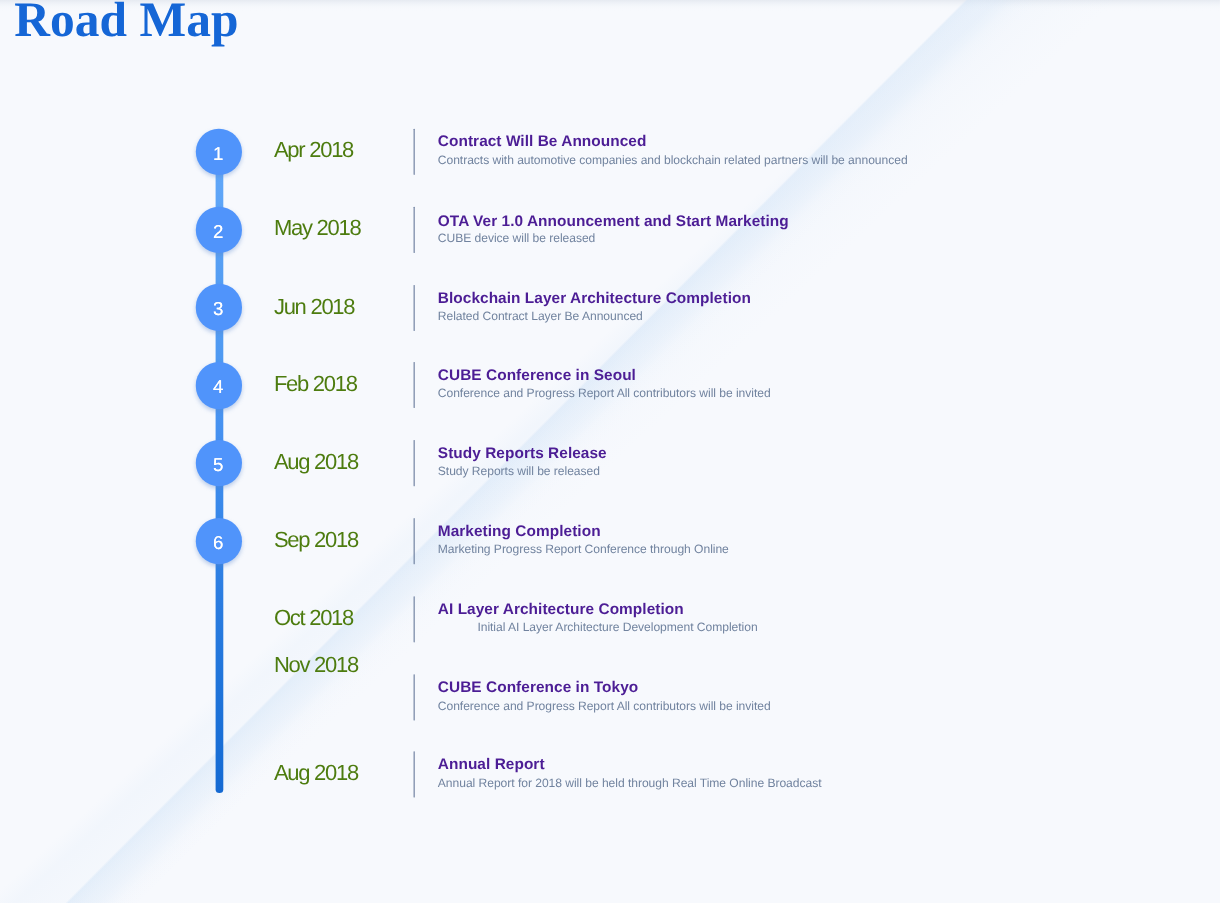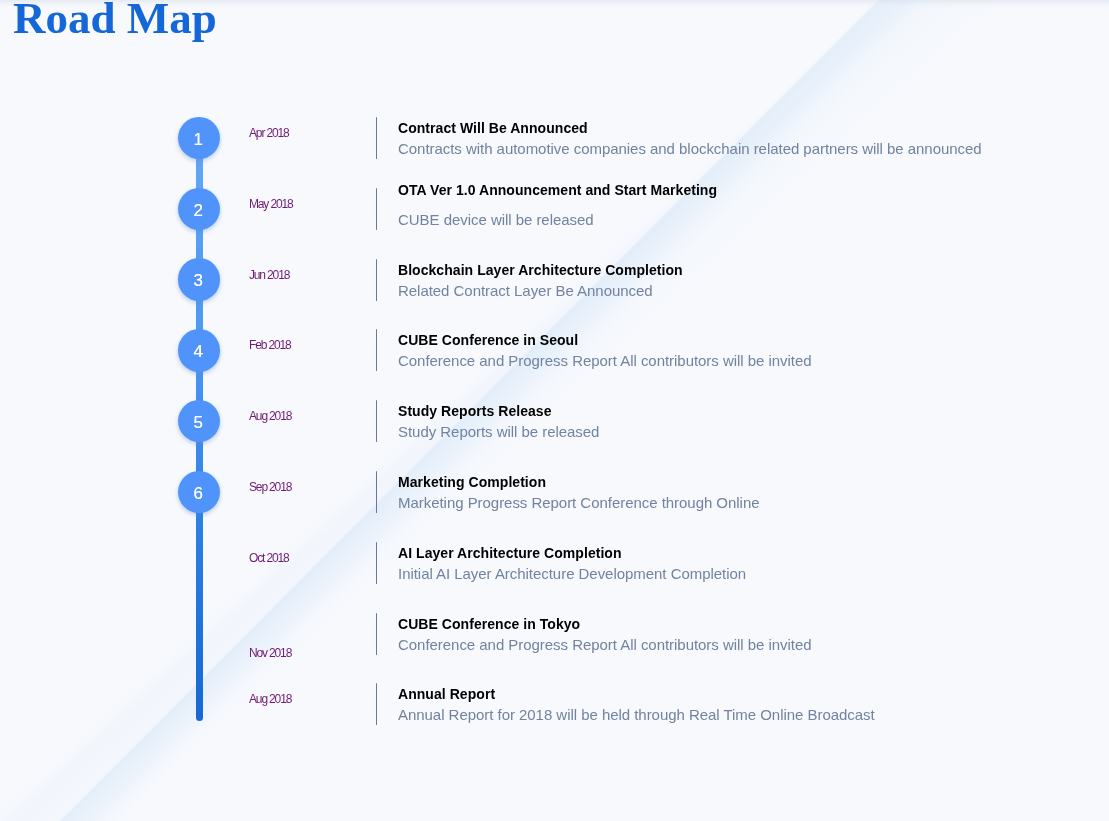--- a/index.html
+++ b/index.html
@@ -49,30 +49,30 @@
   .row{position:absolute;left:0;top:0;width:100%;height:0;}
 
   .dot{position:absolute;left:177.6px;width:42.6px;height:42.6px;border-radius:50%;
        background:#5094fb;color:#ffffff;
        box-shadow:0 2px 4px rgba(90,135,205,0.40);
        font-size:17px;font-weight:400;line-height:1;
        text-shadow:0 0 0.22px rgba(255,255,255,0.9);
        display:flex;align-items:center;justify-content:center;}
   .dotnum{position:relative;left:-0.6px;top:1.4px;}
 
-  .month{position:absolute;left:249px;font-size:12px;letter-spacing:-1.15px;
-         color:#701a75;white-space:nowrap;line-height:1;}
+  .month{position:absolute;left:249px;font-size:20px;letter-spacing:-1.15px;
+         color:#4d7c0f;white-space:nowrap;line-height:1;}
 
   .vbar{position:absolute;left:375.6px;width:1.5px;height:42px;
         border-radius:0.7px;background:#66799a;}
 
   .dtitle{position:absolute;left:398px;font-size:14px;font-weight:bold;
-          color:#000000;white-space:nowrap;line-height:1;letter-spacing:0.05px;}
+          color:#4c1d95;white-space:nowrap;line-height:1;letter-spacing:0.05px;}
 
-  .ddesc{position:absolute;left:398px;font-size:15px;letter-spacing:-0.04px;
+  .ddesc{position:absolute;left:398px;font-size:11px;letter-spacing:-0.04px;
          color:#71839f;white-space:nowrap;line-height:1;}
 </style>
 </head>
 <body>
 
 <div class="page">
 
   <div class="topshade"></div>
 
   <div class="band">
@@ -93,21 +93,21 @@
       <div class="vbar" style="top: 117px;"></div>
       <div class="dtitle" style="top: 121px;">Contract Will Be Announced</div>
       <div class="ddesc" style="top: 141px;">Contracts with automotive companies and blockchain related partners will be announced</div>
     </div>
     <div class="row">
       <div class="dot" style="top: 187.5px;">
           <span class="dotnum">2</span>
         </div>
       <div class="month" style="top: 197.8px;">May 2018</div>
       <div class="vbar" style="top: 187.8px;"></div>
-      <div class="dtitle" style="top: 183px;">OTA Ver 1.0 Announcement and Start Marketing</div>
+      <div class="dtitle" style="top: 193px;">OTA Ver 1.0 Announcement and Start Marketing</div>
       <div class="ddesc" style="top: 211.8px;">CUBE device will be released</div>
     </div>
     <div class="row">
       <div class="dot" style="top: 258.3px;">
           <span class="dotnum">3</span>
         </div>
       <div class="month" style="top: 268.6px;">Jun 2018</div>
       <div class="vbar" style="top: 258.6px;"></div>
       <div class="dtitle" style="top: 262.6px;">Blockchain Layer Architecture Completion</div>
       <div class="ddesc" style="top: 282.6px;">Related Contract Layer Be Announced</div>
@@ -137,25 +137,25 @@
       <div class="month" style="top: 481px;">Sep 2018</div>
       <div class="vbar" style="top: 471px;"></div>
       <div class="dtitle" style="top: 475px;">Marketing Completion</div>
       <div class="ddesc" style="top: 495px;">Marketing Progress Report Conference through Online</div>
     </div>
     <div class="row">
 
       <div class="month" style="top: 551.8px;">Oct 2018</div>
       <div class="vbar" style="top: 541.8px;"></div>
       <div class="dtitle" style="top: 545.8px;">AI Layer Architecture Completion</div>
-      <div class="ddesc" style="top: 565.8px;">Initial AI Layer Architecture Development Completion</div>
+      <div class="ddesc" style="top: 565.8px; margin-left: 36px;">Initial AI Layer Architecture Development Completion</div>
     </div>
     <div class="row">
 
-      <div class="month" style="top: 647px;">Nov 2018</div>
+      <div class="month" style="top: 595px;">Nov 2018</div>
       <div class="vbar" style="top: 612.6px;"></div>
       <div class="dtitle" style="top: 616.6px;">CUBE Conference in Tokyo</div>
       <div class="ddesc" style="top: 636.6px;">Conference and Progress Report All contributors will be invited</div>
     </div>
     <div class="row">
 
       <div class="month" style="top: 693.4px;">Aug 2018</div>
       <div class="vbar" style="top: 683.4px;"></div>
       <div class="dtitle" style="top: 687.4px;">Annual Report</div>
       <div class="ddesc" style="top: 707.4px;">Annual Report for 2018 will be held through Real Time Online Broadcast</div>

